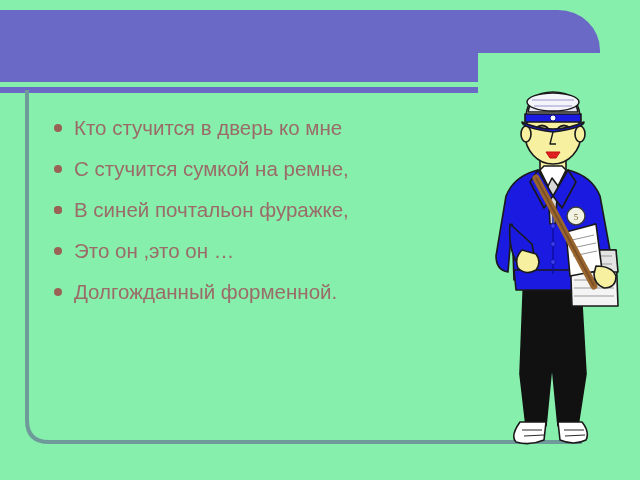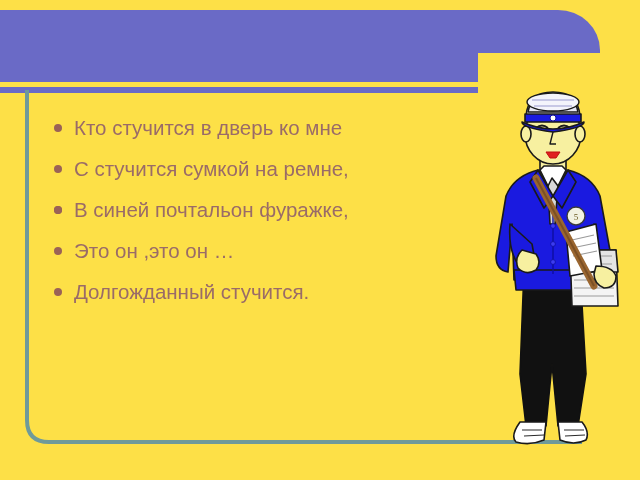--- a/index.html
+++ b/index.html
@@ -10,21 +10,21 @@
   body {
     width: 640px;
     height: 480px;
     overflow: hidden;
     font-family: "Liberation Sans", sans-serif;
   }
   .slide {
     position: relative;
     width: 640px;
     height: 480px;
-    background: #fde047;
+    background: #86efac;
     overflow: hidden;
   }
 
   
   .header-band {
     position: absolute;
     left: 0;
     top: 10px;
     width: 478px;
     height: 72px;
@@ -125,21 +125,21 @@
     <li>
       <span class="dot"></span>
       <span>В синей почтальон фуражке,</span>
     </li>
     <li>
       <span class="dot"></span>
       <span>Это он ,это он …</span>
     </li>
     <li>
       <span class="dot"></span>
-      <span>Долгожданный  стучится.</span>
+      <span>Долгожданный  форменной.</span>
     </li>
   </ul>
 
   <svg class="postman" viewBox="0 0 174 372">
     <g stroke="#1a1a1a" stroke-width="1.6" stroke-linejoin="round">
 
       <path d="M58 196 L114 196 L120 300 L112 352 L92 352 L86 290 L80 352 L60 352 L54 300 Z" fill="#111111" stroke="#111111"></path>
 
       <path d="M54 348 Q44 362 50 368 Q64 372 78 366 L80 348 Z" fill="#ffffff"></path>
       <path d="M92 348 L94 366 Q108 372 120 366 Q124 358 116 348 Z" fill="#ffffff"></path>

